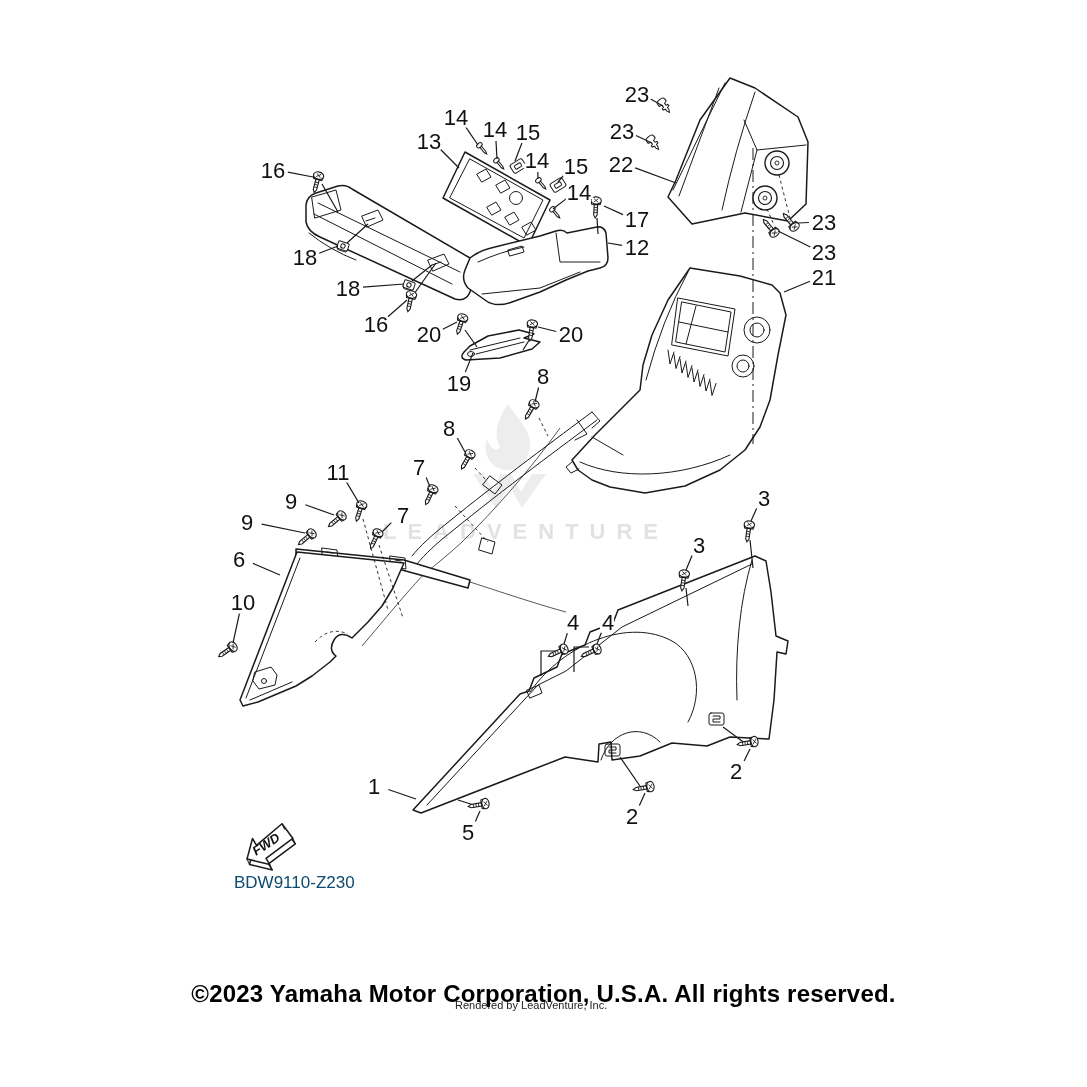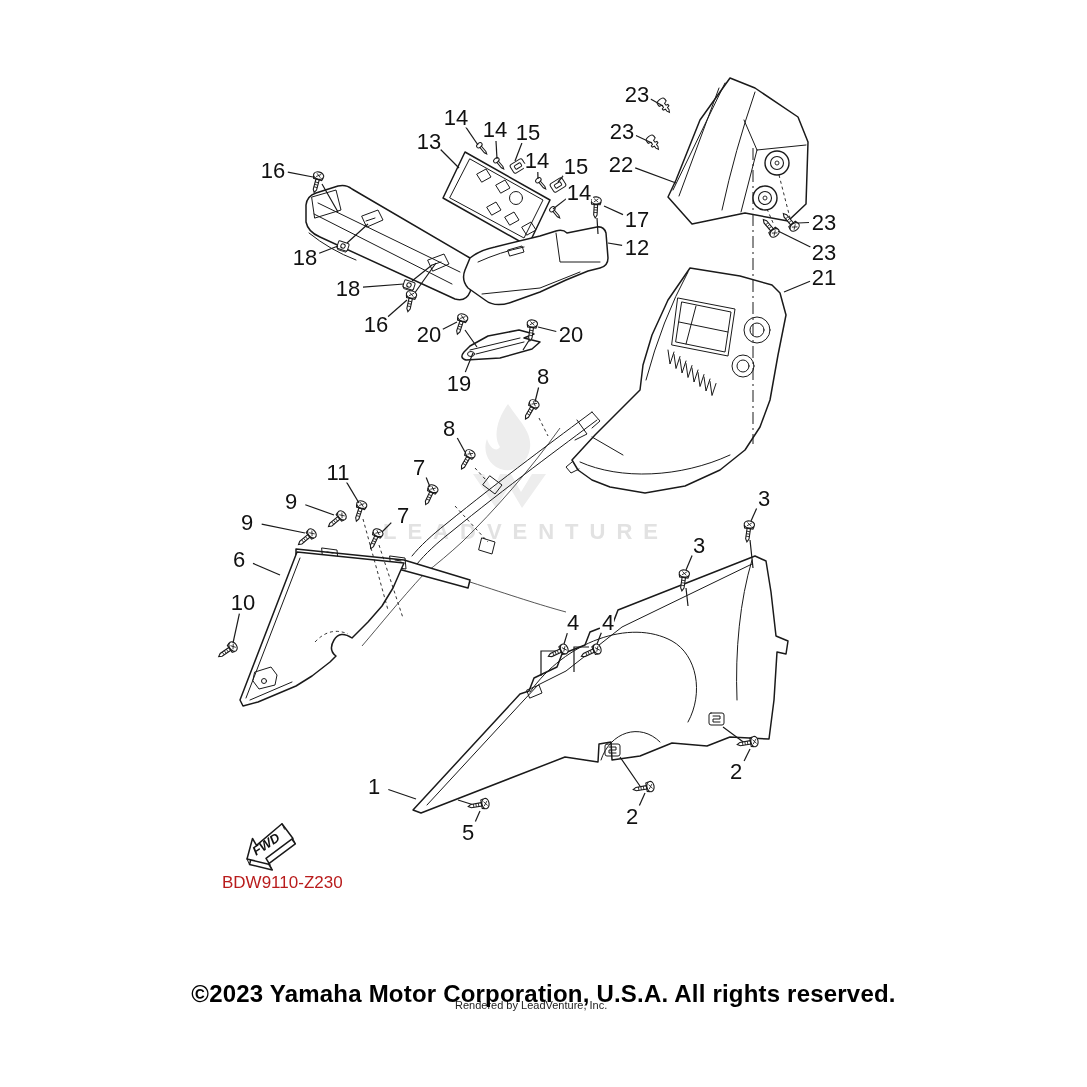--- a/index.html
+++ b/index.html
@@ -2,21 +2,21 @@
 <html><head>
 <meta charset="utf-8">
 <style>
   html,body{margin:0;padding:0;background:#fff;}
   .canvas{position:relative;width:1087px;height:1087px;background:#ffffff;overflow:hidden;
           font-family:"Liberation Sans", sans-serif;}
   .canvas svg{position:absolute;left:0;top:0;}
   .footer-copyright{position:absolute;left:0;right:0;top:980px;text-align:center;
     font-size:24px;color:#000000;letter-spacing:0.2px;font-weight:bold;}
   .rendered-by{position:absolute;left:435px;top:999px;font-size:11px;color:#222;margin-left:20px;}
-  .part-code{position:absolute;left:222px;top:873px;font-size:17px;color:#b91c1c;}
+  .part-code{position:absolute;left:234px;top:873px;font-size:17px;color:#0c4a6e;}
   .callout-text{font-size:22px;fill:#111;paint-order:stroke;stroke:#ffffff;stroke-width:5px;}
   .leader{stroke:#1a1a1a;stroke-width:1.2;fill:none;}
   .outline{stroke:#1a1a1a;fill:#ffffff;stroke-width:1.5;stroke-linejoin:round;stroke-linecap:round;}
   .detail{stroke:#1a1a1a;fill:none;stroke-width:1;stroke-linejoin:round;stroke-linecap:round;}
   .thin{stroke:#2a2a2a;fill:none;stroke-width:0.8;}
   .dashed{stroke:#1a1a1a;fill:none;stroke-width:0.9;stroke-dasharray:3 3;}
   .dashdot{stroke:#1a1a1a;fill:none;stroke-width:1;stroke-dasharray:12 4 2 4;}
   .wm-text{fill:#e2e2e2;font-size:22px;letter-spacing:11px;font-weight:bold;}
   .wm-logo{fill:#ededed;stroke:none;}
   .fwd-text{font-size:13px;font-weight:bold;font-style:italic;fill:#111;}

